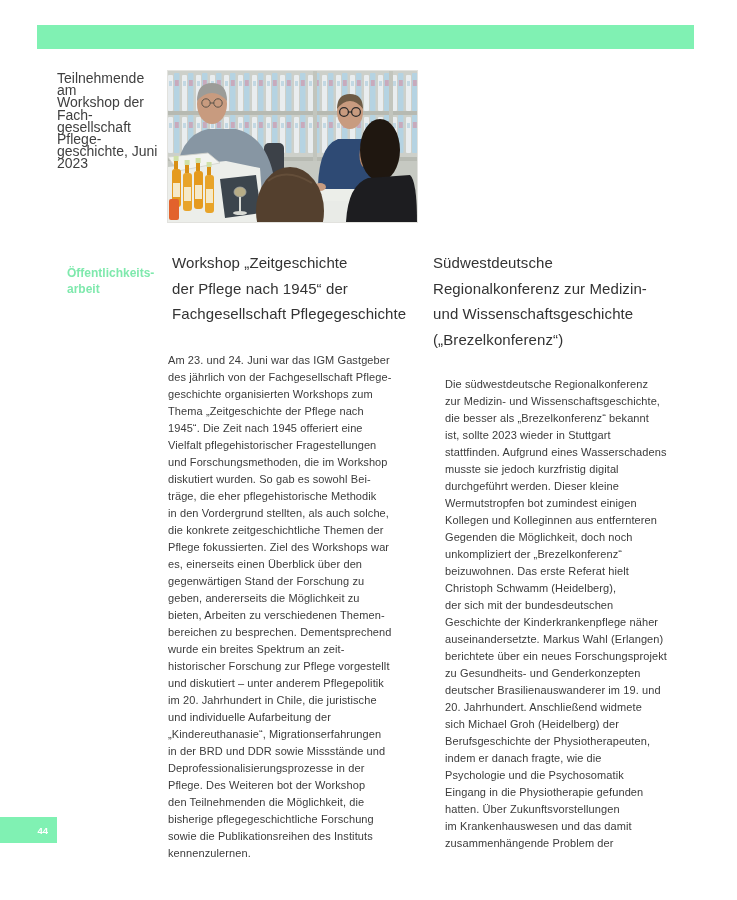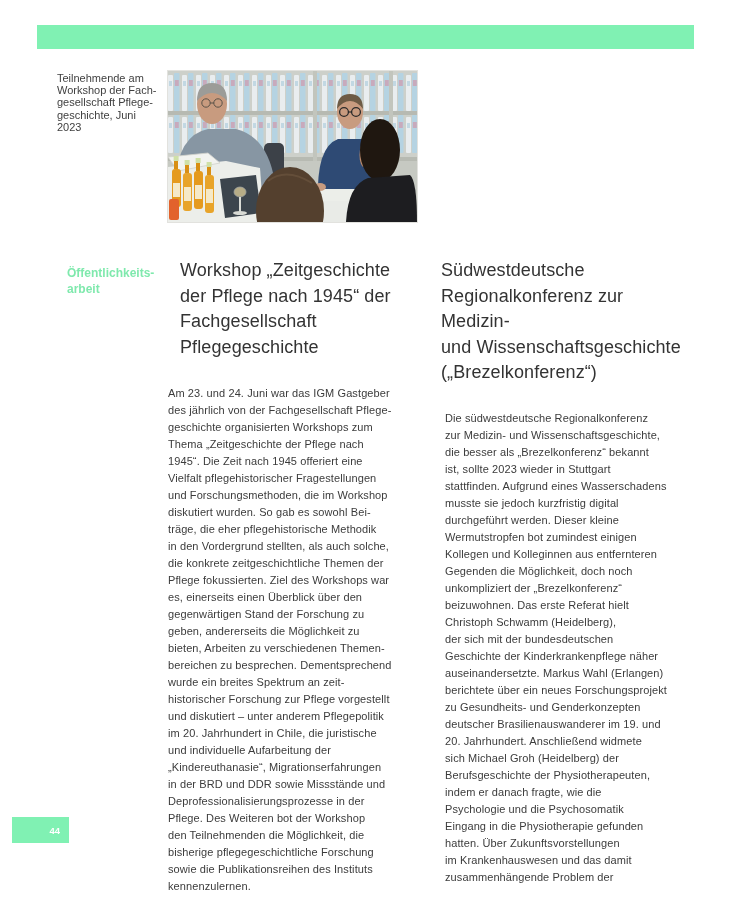--- a/index.html
+++ b/index.html
@@ -13,45 +13,45 @@
     font-family:"Liberation Sans", sans-serif;color:var(--ink);
     overflow:hidden;
   }
   .pre{white-space:pre-line;}
   .topbar{
     position:absolute;left:37px;top:25px;width:657px;height:24px;
     background:var(--green);
   }
   .caption{
     position:absolute;left:57px;top:72px;width:104px;
-    font-size:11px;line-height:12.2px;color:#3f3f3f;
+    font-size:14px;line-height:12.2px;color:#3f3f3f;
   }
   .photo{
     position:absolute;left:168px;top:71px;width:249px;height:151px;margin:0;
     outline:1px solid #e2e2de;
   }
   .side-label{
     position:absolute;left:67px;top:249px;width:110px;
     font-size:12px;line-height:16px;font-weight:bold;color:var(--green-text);margin-top:16px;
   }
   .col{position:absolute;top:246px;}
   .col-left{left:168px;width:268px;}
   .col-right{left:429px;width:274px;}
   .title{
-    font-size:18px;line-height:25.5px;font-weight:400;color:#333333;
-    margin:12px;letter-spacing:0.1px;
+    font-size:15px;line-height:25.5px;font-weight:400;color:#333333;
+    margin:4px;letter-spacing:0.1px;
   }
   .body{
     font-size:11px;line-height:17px;color:var(--ink);
     letter-spacing:0.1px;
   }
   .col-left .body{margin:25px 0 0;}
   .col-right .body{margin:24px 16px 0;}
   .pagenum{
-    position:absolute;left:12px;top:817px;width:57px;height:26px;
+    position:absolute;left:0;top:817px;width:57px;height:26px;
     background:var(--green);color:#ffffff;
     font-size:9.5px;font-weight:bold;
     display:flex;align-items:center;justify-content:flex-end;
     padding-right:9px;box-sizing:border-box;
   }
 </style>
 </head>
 <body>
 
 <div class="topbar"></div>

